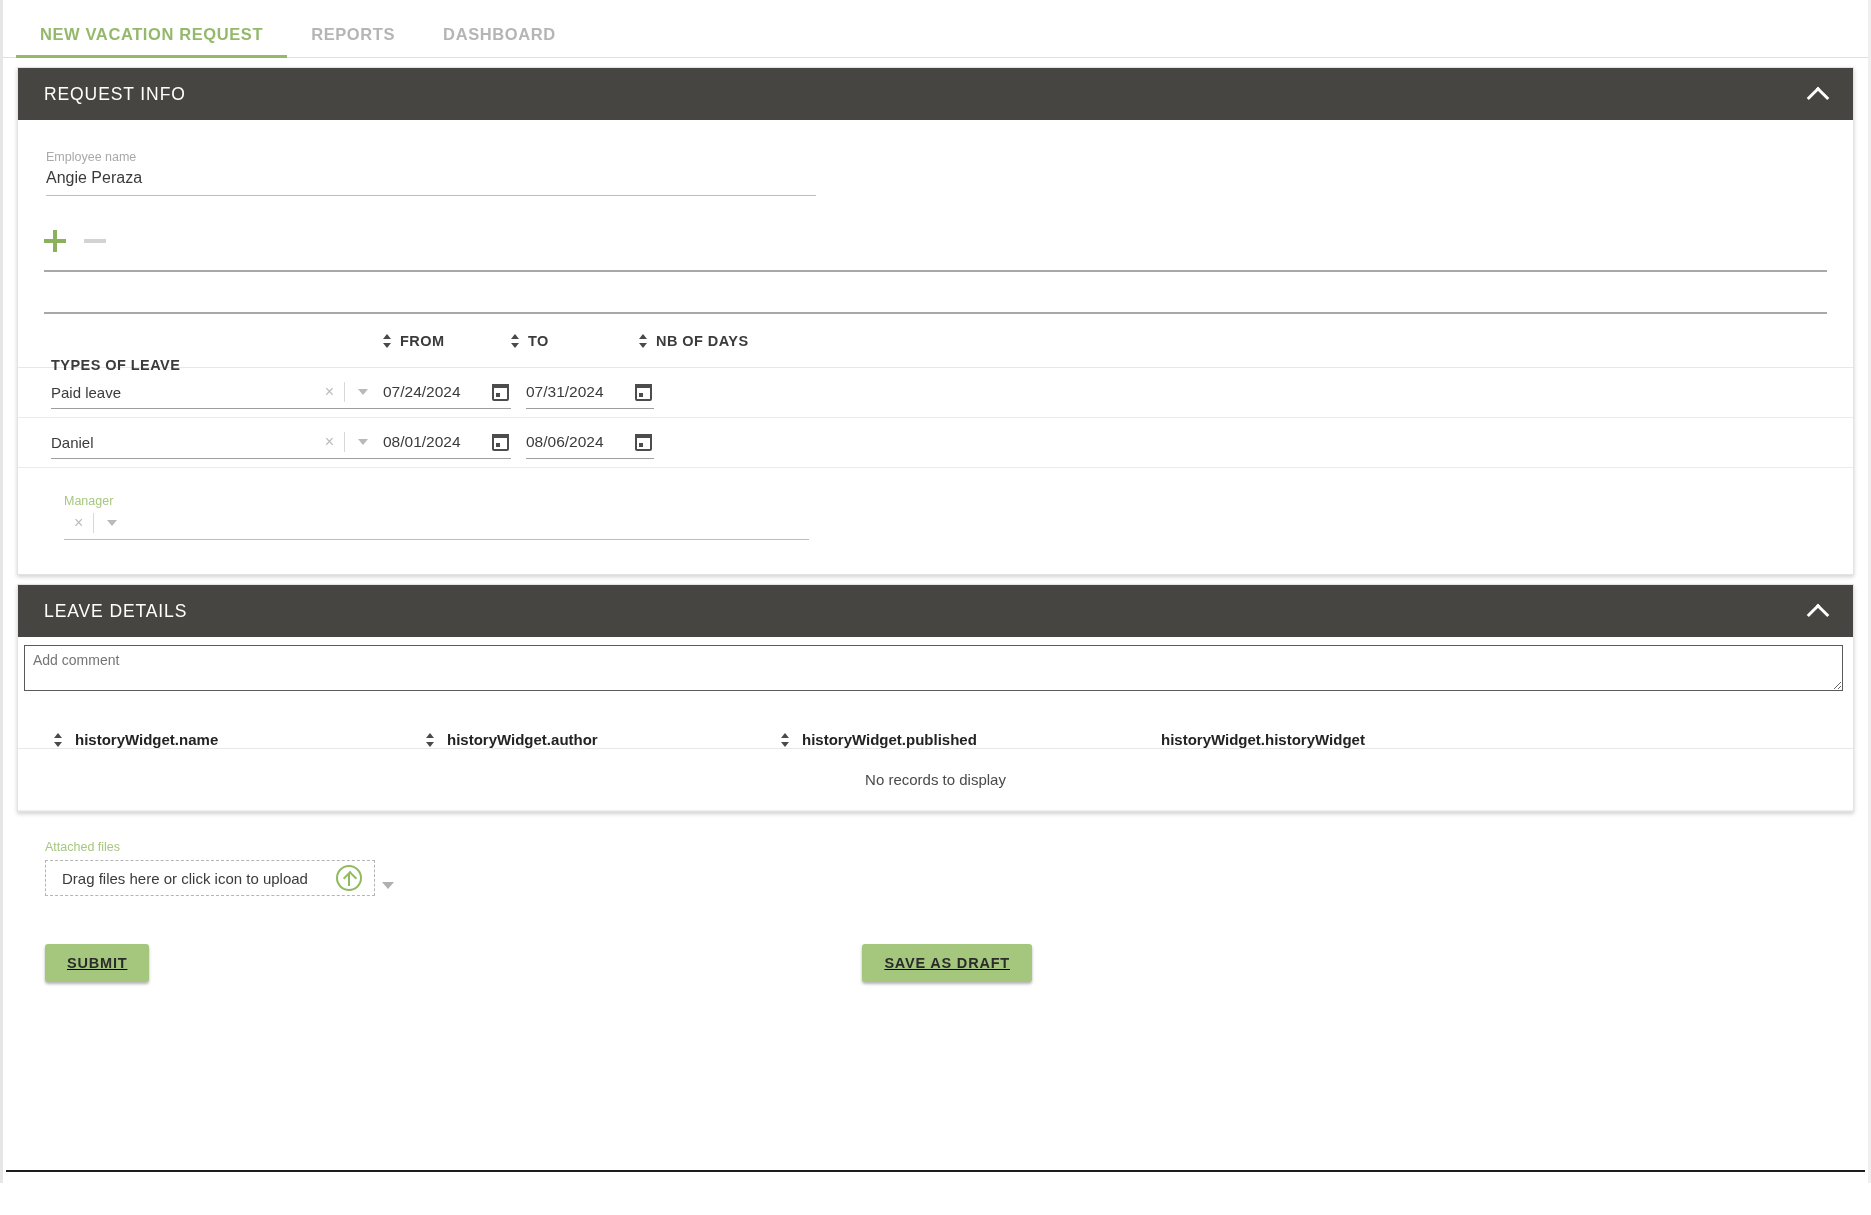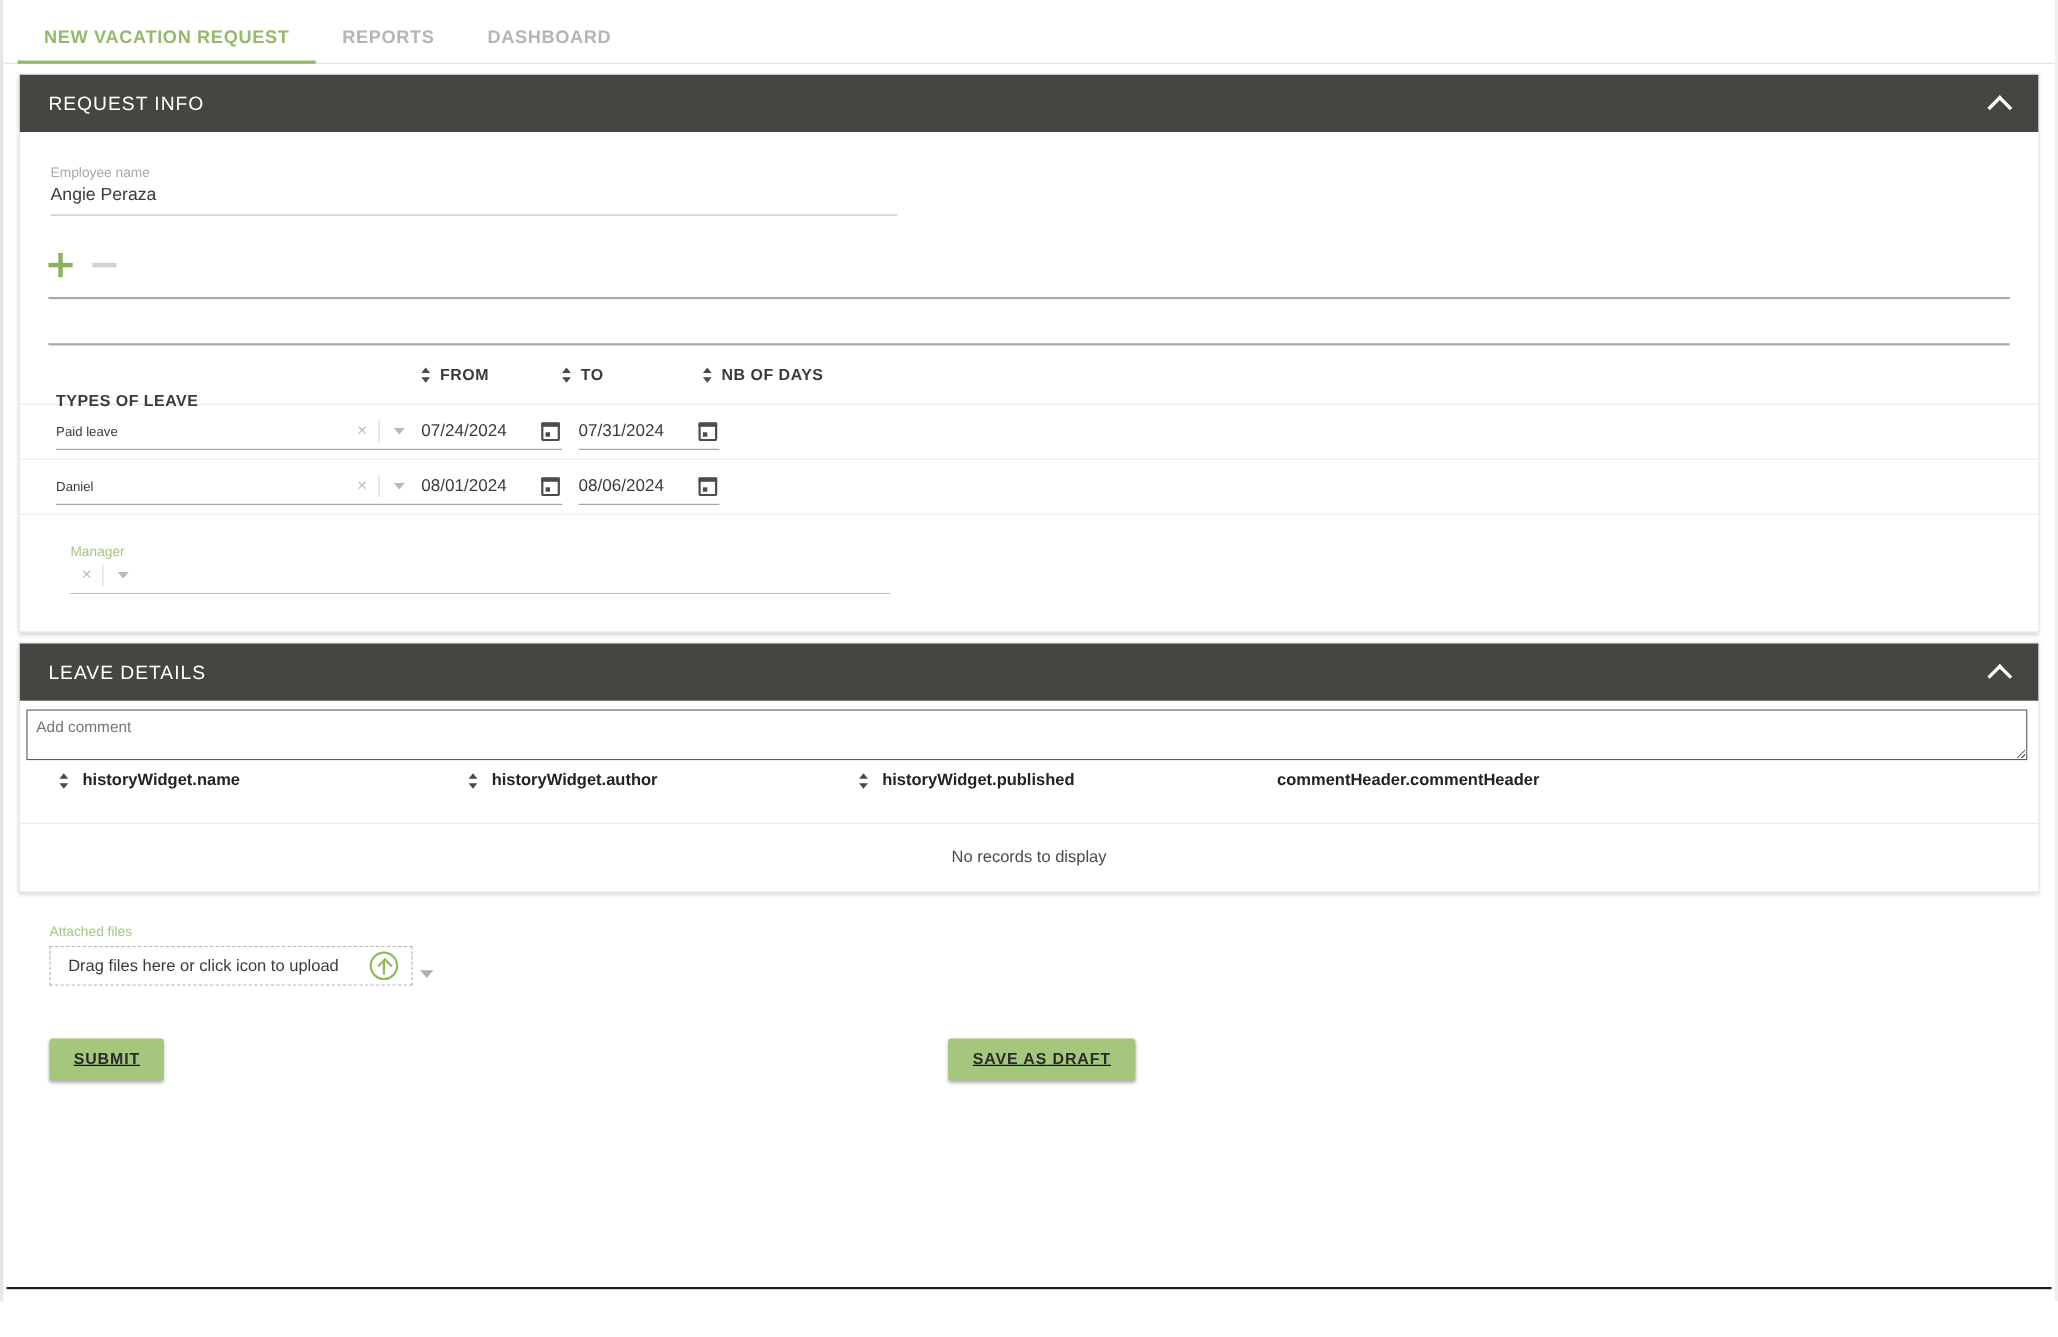--- a/index.html
+++ b/index.html
@@ -182,21 +182,21 @@
   .sel-cell {
     width: 332px;
     display: flex;
     align-items: center;
     border-bottom: 1px solid #9e9e9e;
     height: 33px;
     padding-right: 4px;
   }
   .sel-text {
     flex: 1;
-    font-size: 12px;
+    font-size: 15px;
     color: #3b3b3b;
   }
   .clear-x {
     color: #bbbbbb;
     font-size: 16px;
     padding: 0 10px;
     cursor: pointer;
     line-height: 1;
   }
   .sel-div {
@@ -267,21 +267,21 @@
     padding: 6px 8px;
     font-family: "Liberation Sans", sans-serif;
     resize: vertical;
     background: #fff;
     display: block;
   }
 
   
   .hw-head {
     display: flex;
-    align-items: flex-start;
+    align-items: flex-end;
     height: 48px;
     padding-left: 36px;
     border-bottom: 1px solid #e8e8e8;
     margin-top: 10px;
   }
   .hw-th {
     font-size: 15px;
     font-weight: bold;
     color: #232323;
     display: flex;
@@ -511,21 +511,21 @@
         </div>
         <div class="hw-th hw-c2">
           <span class="sort-ico"></span>
           <span>historyWidget.author</span>
         </div>
         <div class="hw-th hw-c3">
           <span class="sort-ico"></span>
           <span>historyWidget.published</span>
         </div>
         <div class="hw-th hw-c4">
-          <span>commentHeader.commentHeader</span>
+          <span>historyWidget.historyWidget</span>
         </div>
       </div>
 
       <div class="hw-empty">No records to display</div>
     </div>
   </div>
 
   <div class="attach-block">
     <div class="attach-label">Attached files</div>
     <div class="attach-row">

